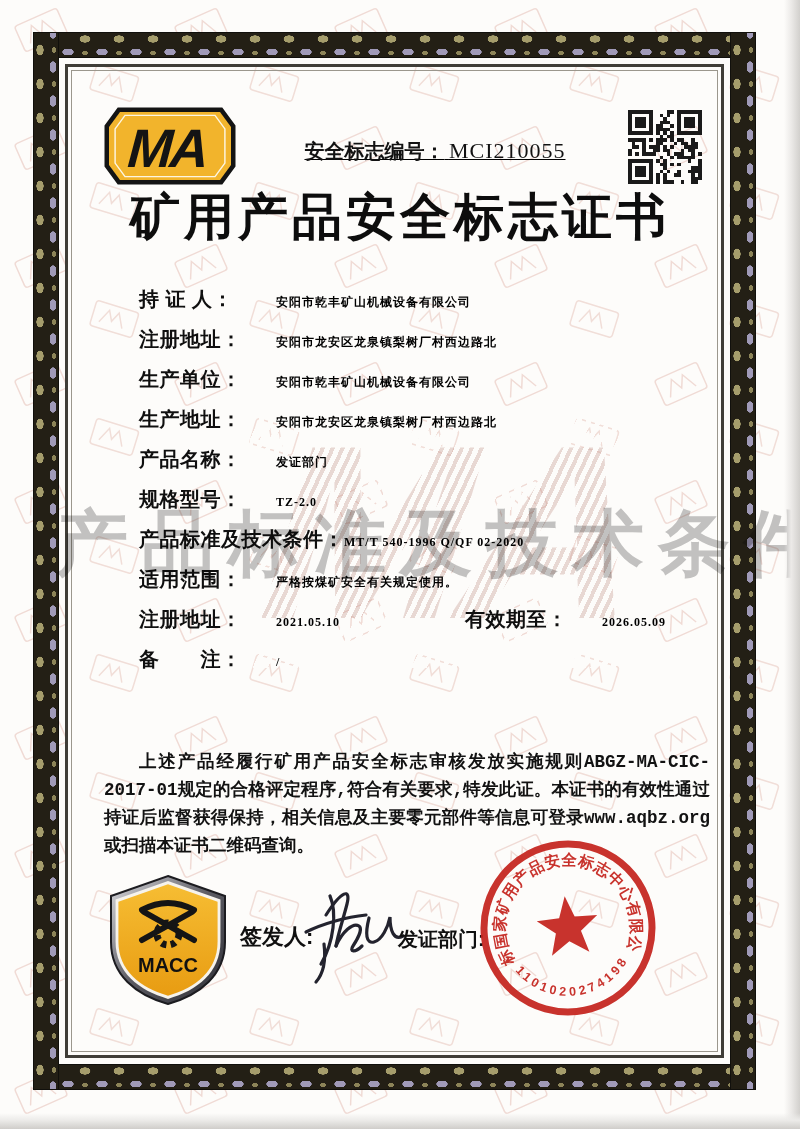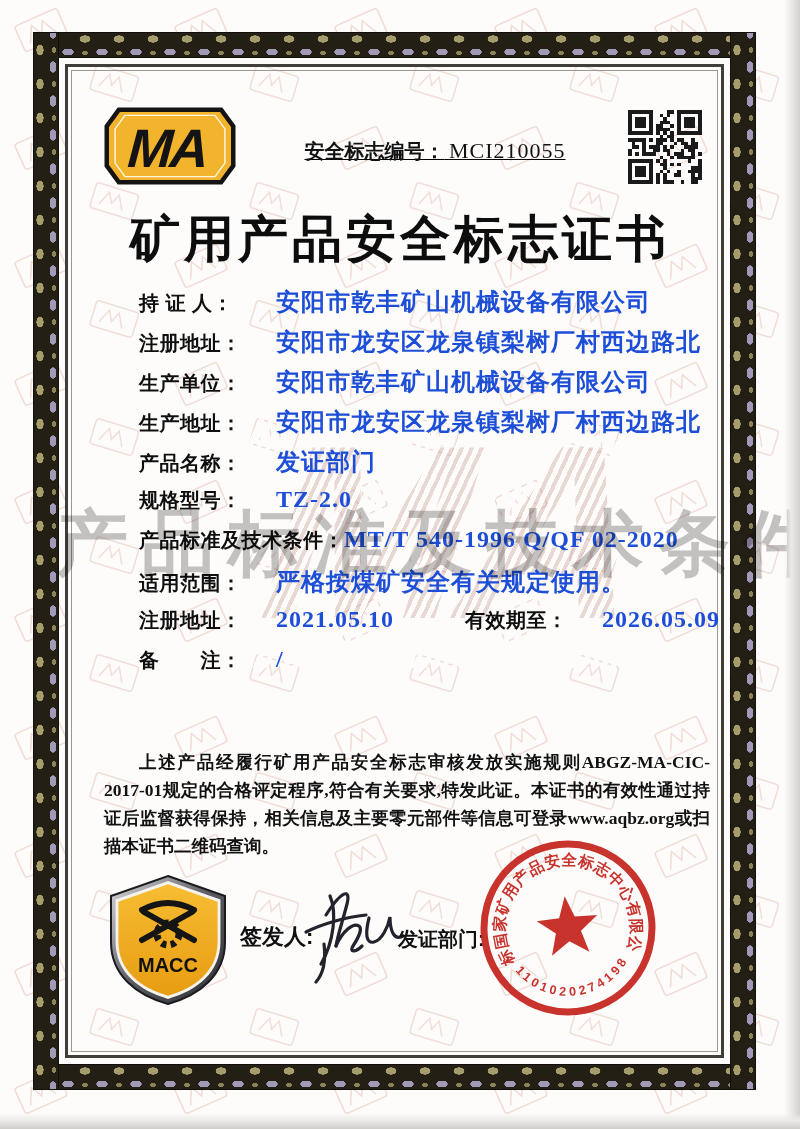--- a/index.html
+++ b/index.html
@@ -45,36 +45,36 @@
 
   .content{position:absolute;inset:0;z-index:3;}
 
   
   .ma-logo{position:absolute;left:104px;top:106px;}
   .cert-no{position:absolute;left:250px;top:138px;width:370px;text-align:center;white-space:nowrap;text-decoration:underline;}
   .cert-no .lbl{font-weight:700;font-size:20px;color:#121212;}
   .cert-no .num{font-family:"Liberation Serif",serif;font-size:22px;color:#121212;letter-spacing:1px;}
   .qr{position:absolute;left:628px;top:110px;width:74px;height:74px;}
 
-  .title{position:absolute;left:0;top:206px;width:800px;text-align:center;
+  .title{position:absolute;left:0;top:184px;width:800px;text-align:center;
     font-size:50px;font-weight:900;letter-spacing:4px;color:#0d0d0d;}
 
   
   .fields{position:absolute;left:108px;top:286px;width:600px;}
   .frow{display:flex;align-items:baseline;height:26px;margin-bottom:14px;white-space:nowrap;margin-left:31px;}
   .flabel{font-weight:700;font-size:20px;color:#0f0f0f;min-width:137px;letter-spacing:.5px;}
-  .fvalue{font-family:"Liberation Serif",serif;font-weight:700;font-size:24px;color:#1d4ed8;letter-spacing:1px;}
+  .fvalue{font-family:"Liberation Serif",serif;font-weight:700;font-size:12px;color:#000000;letter-spacing:1px;}
   .fvalue.dateval{min-width:189px;}
 
   
   .wm-text{position:absolute;left:56px;top:496px;z-index:6;font-weight:900;font-size:72px;
     letter-spacing:14px;white-space:nowrap;color:#8e8e8e;opacity:.52;mix-blend-mode:multiply;}
 
   .statement{position:absolute;left:104px;top:748px;width:606px;text-indent:2em;
-    font-family:Liberation Serif, serif;font-weight:700;font-size:17.5px;line-height:28px;
+    font-family:Liberation Mono, monospace;font-weight:700;font-size:17.5px;line-height:28px;
     color:#121212;text-align:justify;}
 
   
   .macc-logo{position:absolute;left:102px;top:872px;}
   .issuer-lbl{position:absolute;left:240px;top:922px;font-weight:700;font-size:22px;color:#101010;}
   .signature{position:absolute;left:296px;top:882px;}
   .dept-lbl{position:absolute;left:398px;top:926px;font-weight:700;font-size:20px;color:#101010;}
   .seal{position:absolute;left:478px;top:838px;transform:rotate(-6deg);opacity:.93;}
 
   .seal-ring{fill:none;stroke:var(--seal-red,#c5241e);stroke-width:7;}

